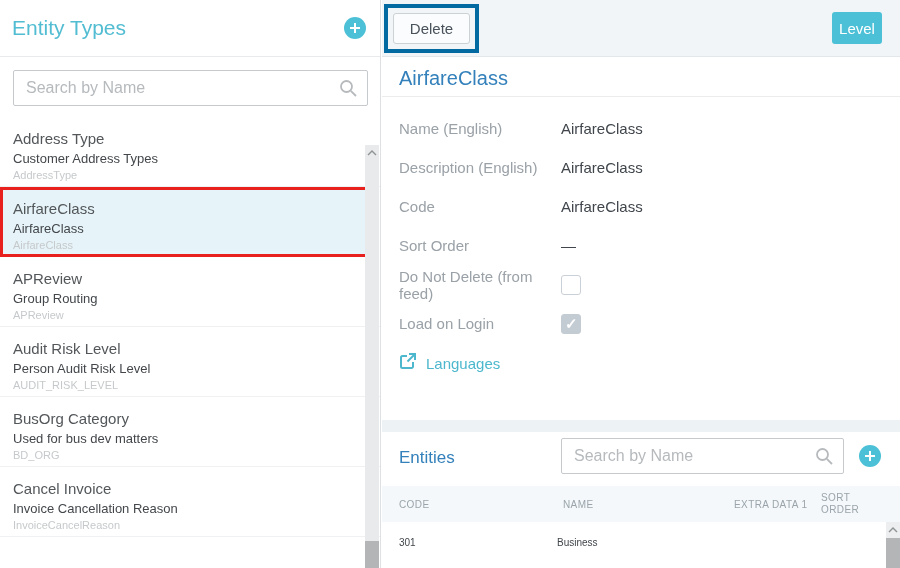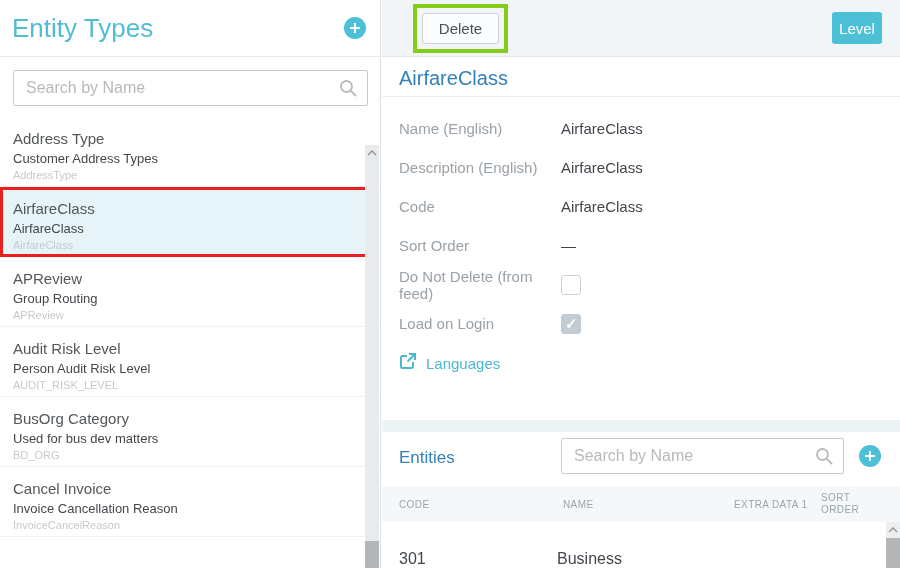--- a/index.html
+++ b/index.html
@@ -2,21 +2,21 @@
 <html><head>
 <meta charset="utf-8">
 <style>
   * { margin:0; padding:0; box-sizing:border-box; }
   body { font-family:"Liberation Sans", sans-serif; background:#fff; }
   .app { position:relative; width:900px; height:568px; overflow:hidden; background:#fff; }
 
   
   .left-panel { position:absolute; left:0; top:0; width:381px; height:568px; background:#fff; border-right:1px solid #dde1e3; }
   .left-header { height:57px; border-bottom:1px solid #e8eaeb; display:flex; align-items:center; justify-content:space-between; padding:0 14px 0 12px; }
-  .page-title { font-size:26px; font-weight:400; color:#52bdd2; }
+  .page-title { font-size:21px; font-weight:400; color:#52bdd2; }
   .circle-btn { width:22px; height:22px; border-radius:50%; background:#4cc0d6; border:none; color:#fff; display:flex; align-items:center; justify-content:center; cursor:pointer; flex:0 0 auto; }
   .circle-btn svg { display:block; }
 
   .search-row { padding:13px 12px 11px 13px; }
   .search-box { position:relative; }
   .search-box input { width:100%; height:36px; border:1px solid #c6cacd; border-radius:2px; font-family:"Liberation Sans",sans-serif; font-size:16px; color:#555; padding:0 56px 0 12px; outline:none; }
   .search-box input::placeholder { color:#b6babd; }
   .search-icon { position:absolute; right:10px; top:8px; }
 
   .list-colhdr { height:25px; background:#f3f6f7; border-top:1px solid #eceeef; border-bottom:1px solid #e8ebec; font-size:11px; color:#8f969b; letter-spacing:.3px; line-height:24px; padding-left:13px; }
@@ -30,21 +30,21 @@
 
   .scrollbar { position:absolute; background:#e9eaeb; width:14px; }
   .left-scrollbar { right:1px; top:145px; bottom:0; }
   .sb-arrow { height:15px; display:flex; align-items:center; justify-content:center; }
   .sb-thumb { position:absolute; left:0; width:14px; background:#b3b5b7; }
   .left-scrollbar .sb-thumb { bottom:0; height:27px; }
 
   
   .right-panel { position:absolute; left:382px; top:0; width:518px; height:568px; }
   .toolbar { height:57px; background:#f1f5f7; border-bottom:1px solid #e3e7e9; display:flex; align-items:center; justify-content:space-between; padding:0 18px 0 2px; }
-  .annotation-yellow { border:4px solid #84cc16; padding:5px;margin-left:29px; }
+  .annotation-yellow { border:4px solid #0369a1; padding:5px; }
   .delete-btn { width:77px; height:31px; background:#fbfcfd; border:1px solid #ccd1d4; border-radius:3px; font-family:"Liberation Sans",sans-serif; font-size:15px; color:#49525a; cursor:pointer; }
   .edit-btn { width:50px; height:32px; background:#4cc0d6; border:none; border-radius:3px; font-family:"Liberation Sans",sans-serif; font-size:15px; color:#fff; cursor:pointer; }
 
   .detail-card { height:363px; background:#fff; }
   .detail-title-row { height:40px; border-bottom:1px solid #ececec; padding:10px 0 0 17px; }
   .detail-title { font-size:20px; font-weight:400; color:#3380bb; }
   .fields { padding-top:12px; }
   .field-row { height:39px; display:flex; align-items:center; padding-left:17px; }
   .f-label { width:162px; font-size:15px; color:#9aa1a7; flex:0 0 auto; }
   .f-value { font-size:15px; color:#40464c; }
@@ -60,21 +60,21 @@
   .entities-card { position:relative; height:136px; background:#fff; }
   .entities-title { position:absolute; left:17px; top:16px; font-size:17px; font-weight:400; color:#3380bb; }
   .entities-search { position:absolute; left:179px; top:6px; width:283px; }
   .entities-search input { height:36px; font-size:16px; }
   .entities-add { position:absolute; left:477px; top:13px; }
   .table-header { position:absolute; left:0; right:0; top:54px; height:36px; background:#f4f8fa; }
   .th { position:absolute; font-size:10px; color:#9aa4ab; letter-spacing:.4px; top:13px; }
   .th-code { left:17px; } .th-name { left:181px; } .th-extra { left:352px; }
   .th-sort { left:439px; top:6px; line-height:12px; width:44px; }
   .table-row { position:absolute; left:0; right:14px; top:90px; height:46px; background:#fff; cursor:pointer; }
-  .td { position:absolute; top:28px; font-size:16px; color:#40464c; }
+  .td { position:absolute; top:15px; font-size:10px; color:#40464c; }
   .td-code { left:17px; } .td-name { left:175px; }
   .entities-scrollbar { right:0; top:90px; bottom:0; background:#eceeef; }
   .entities-scrollbar .sb-thumb { top:16px; height:31px; }
 </style>
 </head>
 <body>
 
 <div class="app">
 
   <aside class="left-panel">

